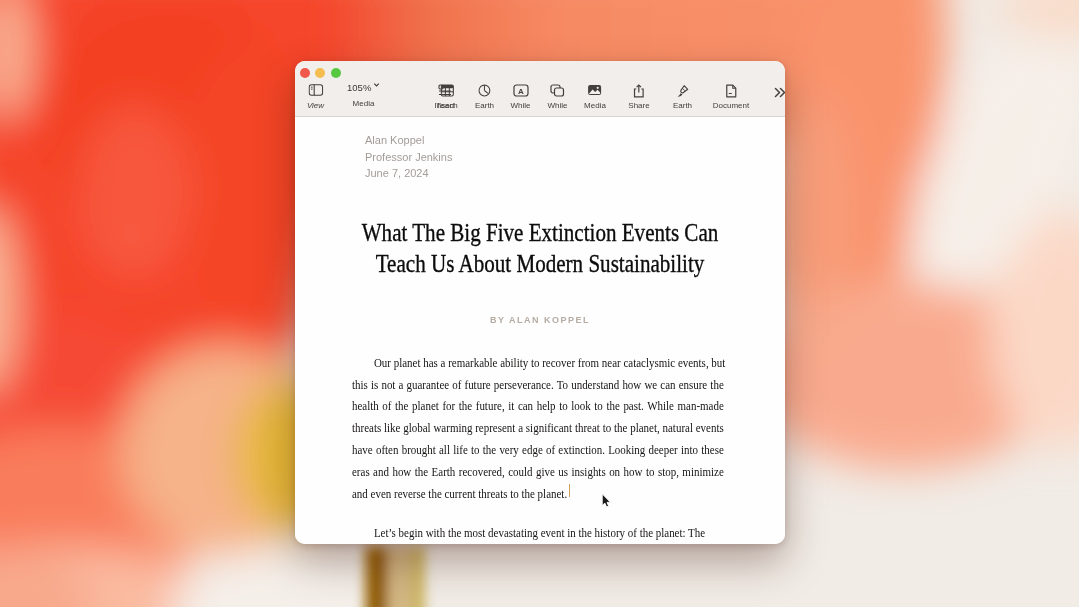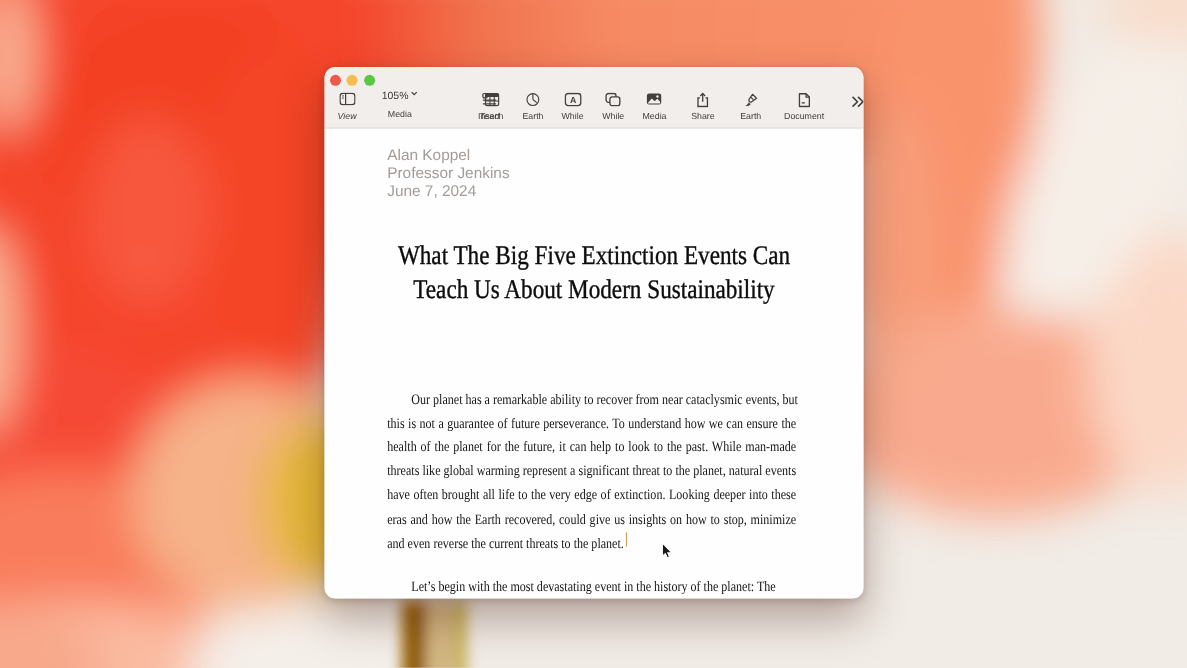--- a/index.html
+++ b/index.html
@@ -9,21 +9,21 @@
        box-shadow:0 18px 40px rgba(60,20,10,.35), 0 2px 8px rgba(60,20,10,.18);overflow:hidden;}
   #hdr{position:absolute;left:0;top:0;width:100%;height:55px;background:#f1eeeb;border-bottom:1px solid #d8d4d0;}
   .tl{position:absolute;top:6.5px;width:10px;height:10px;border-radius:50%;}
   .title{position:absolute;top:5px;left:2px;width:100%;text-align:center;font-size:10.7px;font-weight:700;color:#3b3734;letter-spacing:0;}
   .title .dim{color:#bdb7b1;font-weight:400;}
   .tbitem{position:absolute;top:23px;text-align:center;color:#433f3c;}
   .tbitem .ic{height:15px;display:flex;align-items:flex-start;justify-content:center;}
   .tbitem .lbl{font-size:8px;margin-top:2px;color:#44403d;}
   .tbitem svg{display:block;margin:0 auto;}
   .doc{position:absolute;left:0;top:56px;width:100%;height:427px;background:#fffefe;}
-  .meta{position:absolute;left:57px;top:71px;font-size:14px;line-height:16.6px;color:#a29c98;}
+  .meta{position:absolute;left:70px;top:71px;font-size:11px;line-height:16.6px;color:#a29c98;}
   .h1{position:absolute;left:0;top:156px;width:100%;text-align:center;font-family:"Liberation Serif",serif;
       font-size:24.5px;line-height:31px;color:#0c0c0c;font-weight:400;transform:scaleX(.86);-webkit-text-stroke:0.35px #0c0c0c;}
   .byline{position:absolute;left:0;top:253.5px;width:100%;text-align:center;font-size:9px;font-weight:700;
       letter-spacing:1.5px;color:#b5aca3;}
   .body{position:absolute;left:57px;top:290.8px;width:441px;font-family:"Liberation Serif",serif;
       font-size:13px;line-height:21.8px;color:#151413;transform:scaleX(0.843);transform-origin:0 0;}
   .jl{text-align:justify;text-align-last:justify;white-space:nowrap;height:21.8px;}
   .ll{text-align:left;height:21.8px;}
   .caret{position:absolute;left:273.5px;top:423px;width:1.6px;height:13px;background:#cfa05c;}
   #cursor{position:absolute;left:601px;top:492.5px;}
@@ -194,20 +194,21 @@
         <div class="ic">
           <svg width="13" height="11" viewBox="0 0 13 11">
             <path d="M1.5 1.5 L5.5 5.5 L1.5 9.5 M6.5 1.5 L10.5 5.5 L6.5 9.5" fill="none" stroke="#433f3c" stroke-width="1.5" stroke-linecap="round" stroke-linejoin="round"></path>
           </svg>
         </div>
     </div>
   </div>
   <div class="doc"></div>
   <div class="meta">Alan Koppel<br>Professor Jenkins<br>June 7, 2024</div>
   <div class="h1">What The Big Five Extinction Events Can<br>Teach Us About Modern Sustainability</div>
+  <div class="byline">BY ALAN KOPPEL</div>
   <div class="body">
     <div class="jl" style="text-indent:26px;">Our planet has a remarkable ability to recover from near cataclysmic events, but</div>
     <div class="jl">this is not a guarantee of future perseverance. To understand how we can ensure the</div>
     <div class="jl">health of the planet for the future, it can help to look to the past. While man-made</div>
     <div class="jl">threats like global warming represent a significant threat to the planet, natural events</div>
     <div class="jl">have often brought all life to the very edge of extinction. Looking deeper into these</div>
     <div class="jl">eras and how the Earth recovered, could give us insights on how to stop, minimize</div>
     <div class="ll">and even reverse the current threats to the planet.</div>
     <div style="height:18px;"></div>
     <div class="ll" style="text-indent:26px;">Let’s begin with the most devastating event in the history of the planet: The</div>

